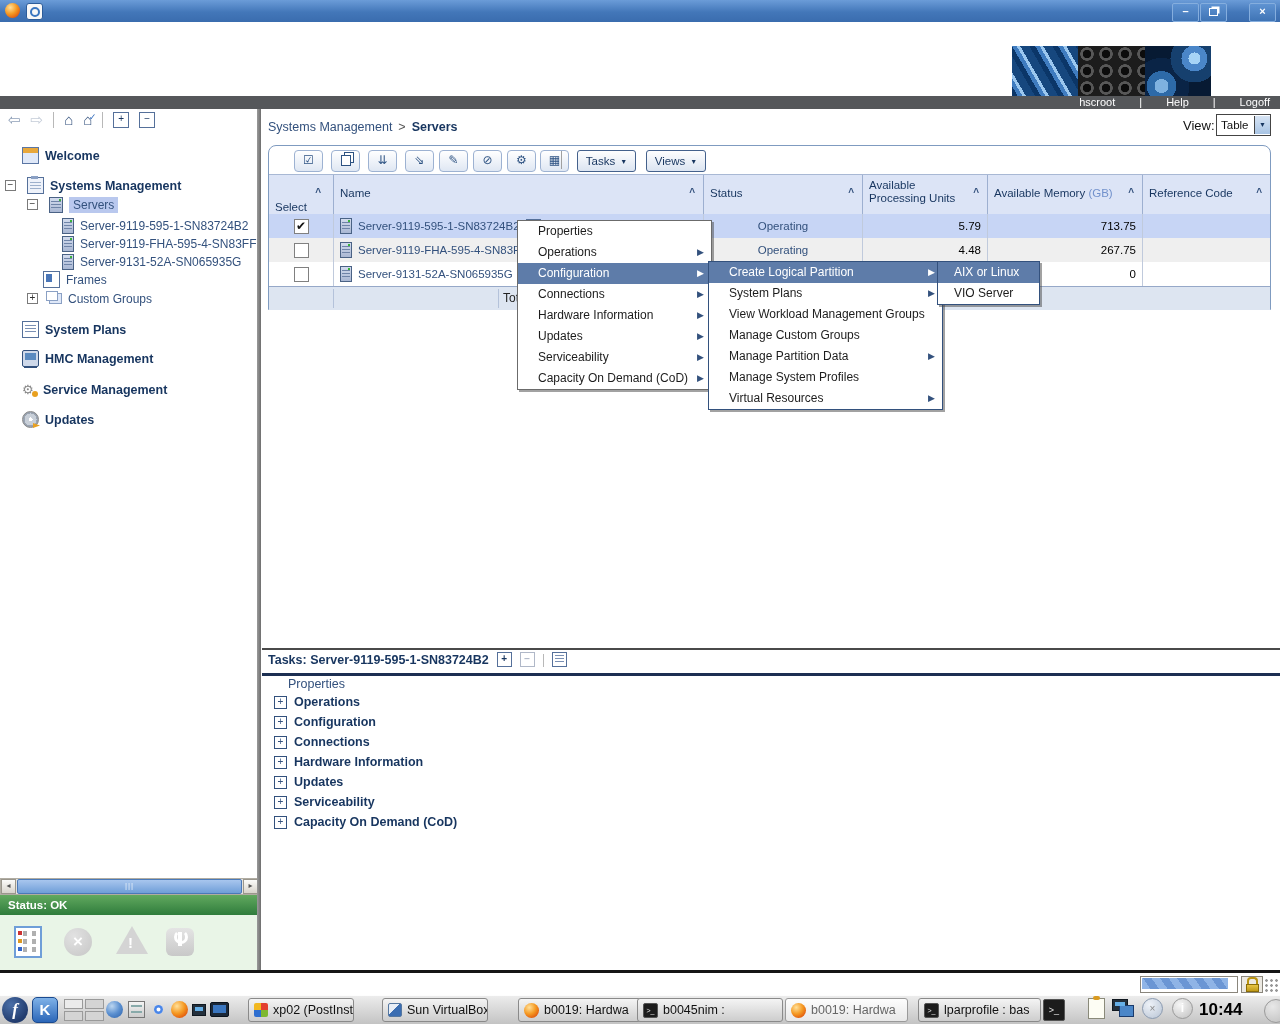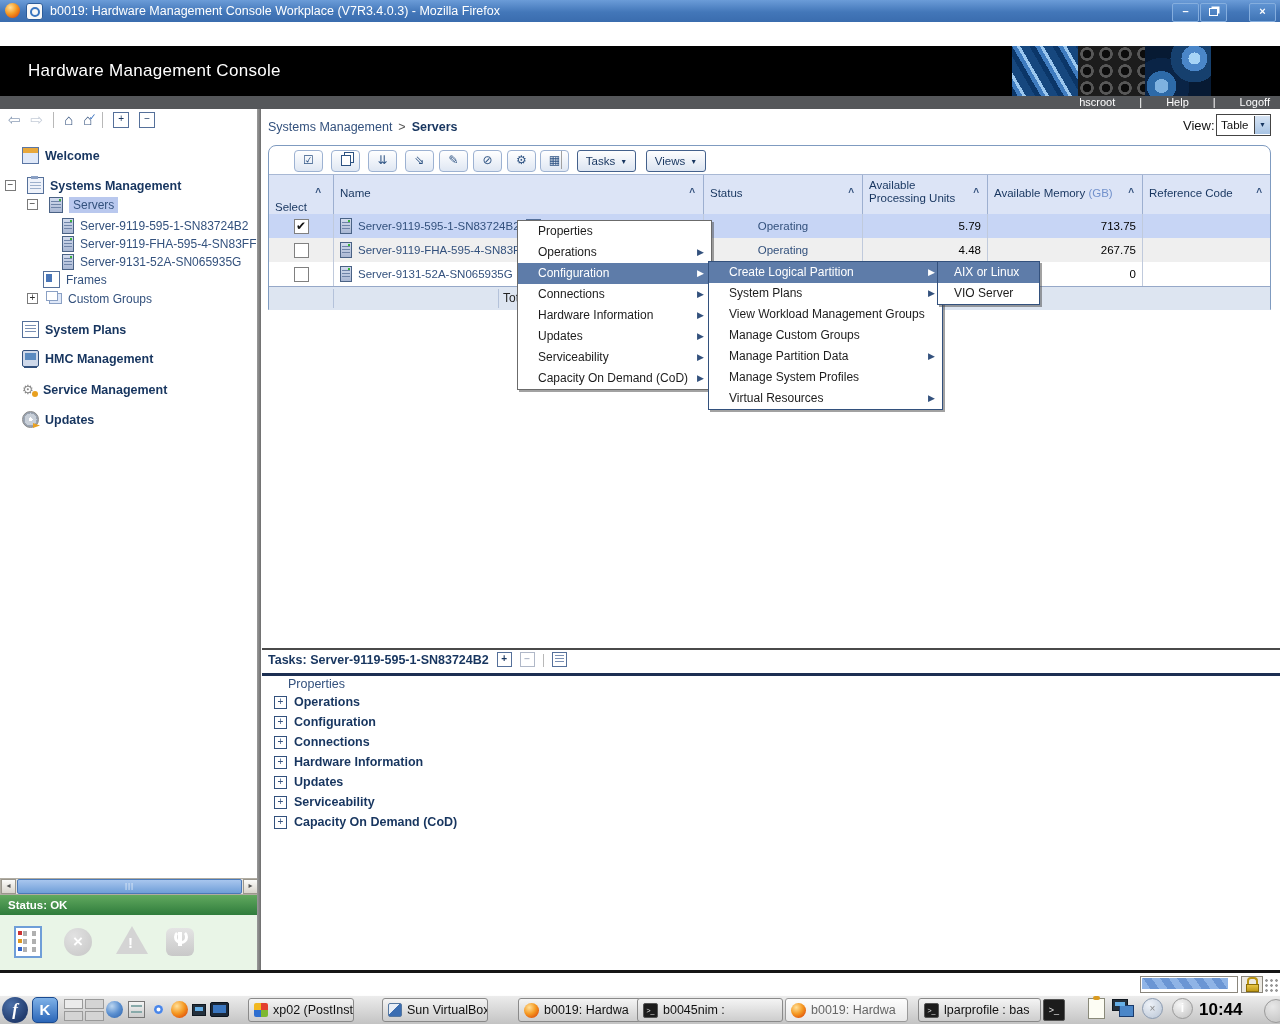--- a/index.html
+++ b/index.html
@@ -213,32 +213,28 @@
 <body>
 
 <div class="screen">
 
   
   <div class="a tbar">
     <span class="a ffmini"></span>
     <span class="a appico">
         <i></i>
       </span>
-    <span class="a ttext">b0019: Hardware Management Console Workplace (V7R3.4.0.3) - Mozilla Firefox</span>
     <span class="a wbtn" style="right:81px">–</span>
     <span class="a wbtn" style="right:53px"><i class="rsq"></i></span>
     <span class="a wbtn" style="right:4px">×</span>
   </div>
 
   
 
   
-  <div class="a banner">
-    <span class="a btitle">Hardware Management Console</span>
-  </div>
   <div class="a col1"></div>
   <div class="a col2"></div>
   <div class="a col3"></div>
 
   
   <div class="a userbar">
     <div class="ulinks">
       <span>hscroot</span>
       <span>|</span>
       <span>Help</span>

